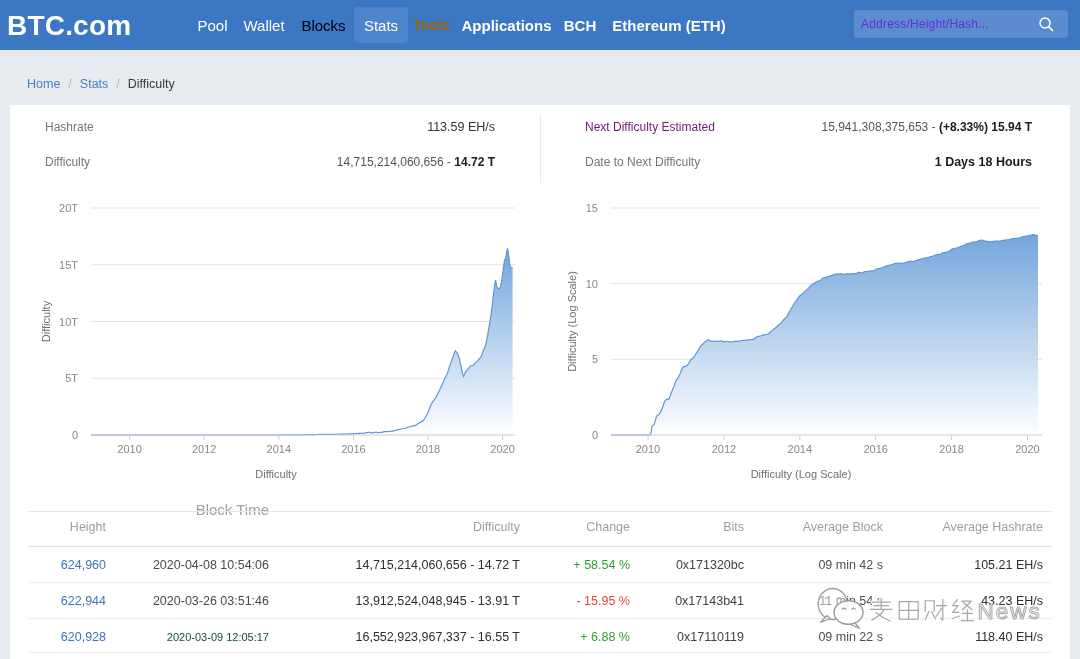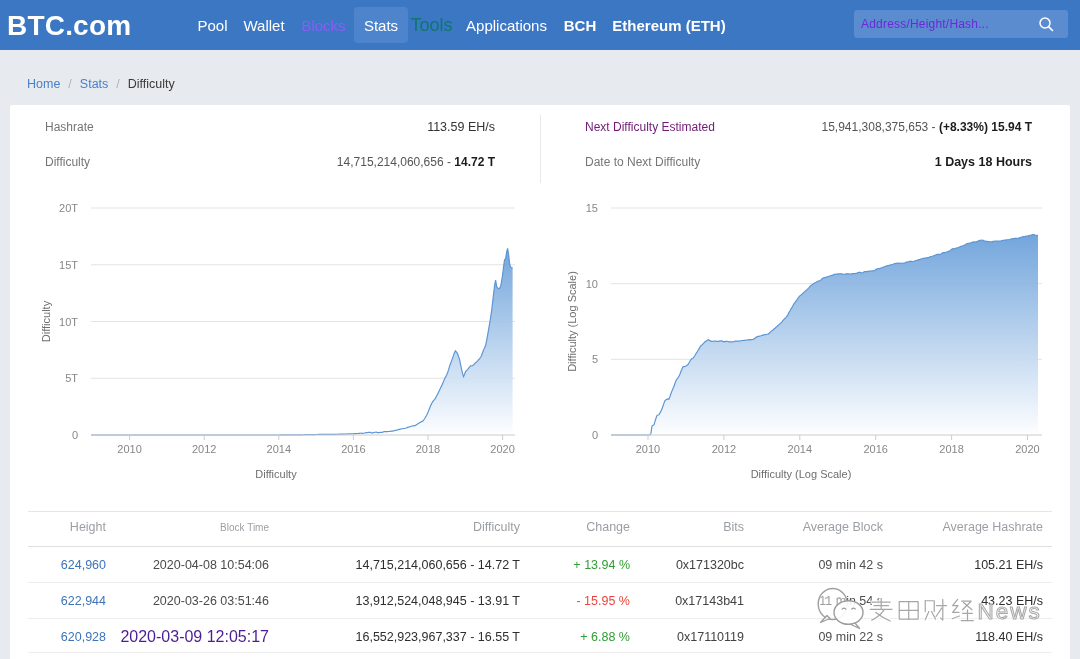--- a/index.html
+++ b/index.html
@@ -7,24 +7,24 @@
 .abs{position:absolute;white-space:nowrap}
 </style></head>
 <body>
 <div id="page">
 
 <div class="abs" style="left:0;top:0;width:1080px;height:50px;background:#3b77c3"></div>
 <div class="abs" style="left:354px;top:7px;width:54px;height:36px;background:#4d84cc;border-radius:4px"></div>
 <div class="abs" style="left:7px;top:26px;transform:translateY(-50%);font-size:28px;font-weight:700;color:#fff;letter-spacing:0.2px">BTC.com</div>
 <span style="position:absolute;left:212.5px;top:25px;transform:translate(-50%,-50%);font-size:15px;font-weight:400;color:#fff;white-space:nowrap">Pool</span>
     <span style="position:absolute;left:264px;top:25px;transform:translate(-50%,-50%);font-size:15px;font-weight:400;color:#fff;white-space:nowrap">Wallet</span>
-    <span style="position:absolute;left:323.5px;top:25px;transform:translate(-50%,-50%);font-size:15px;font-weight:400;color:#8b5cf6;white-space:nowrap">Blocks</span>
+    <span style="position:absolute;left:323.5px;top:25px;transform:translate(-50%,-50%);font-size:15px;font-weight:400;color:#000000;white-space:nowrap">Blocks</span>
     <span style="position:absolute;left:381px;top:25px;transform:translate(-50%,-50%);font-size:15px;font-weight:400;color:#fff;white-space:nowrap">Stats</span>
-    <span style="position:absolute;left:431.5px;top:25px;transform:translate(-50%,-50%);font-size:18px;font-weight:400;color:#0f766e;white-space:nowrap">Tools</span>
-    <span style="position:absolute;left:506.5px;top:25px;transform:translate(-50%,-50%);font-size:15px;font-weight:400;color:#fff;white-space:nowrap">Applications</span>
+    <span style="position:absolute;left:431.5px;top:25px;transform:translate(-50%,-50%);font-size:14px;font-weight:700;color:#a16207;white-space:nowrap">Tools</span>
+    <span style="position:absolute;left:506.5px;top:25px;transform:translate(-50%,-50%);font-size:15px;font-weight:700;color:#fff;white-space:nowrap">Applications</span>
     <span style="position:absolute;left:580px;top:25px;transform:translate(-50%,-50%);font-size:15px;font-weight:700;color:#fff;white-space:nowrap">BCH</span>
     <span style="position:absolute;left:669px;top:25px;transform:translate(-50%,-50%);font-size:15px;font-weight:700;color:#fff;white-space:nowrap">Ethereum (ETH)</span>
 <div class="abs" style="left:854px;top:10px;width:214px;height:28px;background:#5c8cd0;border-radius:3px"></div>
 <div class="abs" style="left:861px;top:24px;transform:translateY(-50%);font-size:12px;color:#6d28d9;letter-spacing:0.2px">Address/Height/Hash...</div>
 <svg class="abs" style="left:1037px;top:15px" width="19" height="19" viewBox="0 0 19 19">
       <circle cx="8" cy="8" r="5" fill="none" stroke="#fff" stroke-width="1.5"></circle>
       <line x1="11.8" y1="11.8" x2="15.5" y2="15.5" stroke="#fff" stroke-width="1.7" stroke-linecap="round"></line>
     </svg>
 
 <div class="abs" style="left:27px;top:84px;transform:translateY(-50%);font-size:12.5px;color:#b5b5b5">
@@ -100,42 +100,42 @@
       <line x1="611" y1="435" x2="1042" y2="435" stroke="#cccccc" stroke-width="1"></line>
       <line x1="648" y1="435" x2="648" y2="440" stroke="#cccccc" stroke-width="1"></line>
       <line x1="723.9" y1="435" x2="723.9" y2="440" stroke="#cccccc" stroke-width="1"></line>
       <line x1="799.8" y1="435" x2="799.8" y2="440" stroke="#cccccc" stroke-width="1"></line>
       <line x1="875.7" y1="435" x2="875.7" y2="440" stroke="#cccccc" stroke-width="1"></line>
       <line x1="951.6" y1="435" x2="951.6" y2="440" stroke="#cccccc" stroke-width="1"></line>
       <line x1="1027.5" y1="435" x2="1027.5" y2="440" stroke="#cccccc" stroke-width="1"></line>
 </svg>
 
 <div style="position:absolute;right:974px;top:527px;transform:translateY(-50%);white-space:nowrap;color:#9b9fa4;font-size:12.5px">Height</div>
-    <div style="position:absolute;right:811px;top:527px;transform:translateY(-50%);white-space:nowrap;color:#9b9fa4;font-size:10px">Block Time</div>
+    <div style="position:absolute;right:811px;top:509px;transform:translateY(-50%);white-space:nowrap;color:#9b9fa4;font-size:15px">Block Time</div>
     <div style="position:absolute;right:560px;top:527px;transform:translateY(-50%);white-space:nowrap;color:#9b9fa4;font-size:12.5px">Difficulty</div>
     <div style="position:absolute;right:450px;top:527px;transform:translateY(-50%);white-space:nowrap;color:#9b9fa4;font-size:12.5px">Change</div>
     <div style="position:absolute;right:336px;top:527px;transform:translateY(-50%);white-space:nowrap;color:#9b9fa4;font-size:12.5px">Bits</div>
     <div style="position:absolute;right:197px;top:527px;transform:translateY(-50%);white-space:nowrap;color:#9b9fa4;font-size:12.5px">Average Block</div>
     <div style="position:absolute;right:37px;top:527px;transform:translateY(-50%);white-space:nowrap;color:#9b9fa4;font-size:12.5px">Average Hashrate</div>
     <div style="position:absolute;right:974px;top:565px;transform:translateY(-50%);white-space:nowrap;color:#3d74b8;font-size:12.5px;font-weight:500">624,960</div>
     <div style="position:absolute;right:811px;top:565px;transform:translateY(-50%);white-space:nowrap;color:#4a4a4a;font-size:12.5px">2020-04-08 10:54:06</div>
     <div style="position:absolute;right:560px;top:565px;transform:translateY(-50%);white-space:nowrap;color:#2e2e2e;font-size:12.5px;font-weight:500">14,715,214,060,656 - 14.72 T</div>
-    <div style="position:absolute;right:450px;top:565px;transform:translateY(-50%);white-space:nowrap;color:#2f9e33;font-size:12.5px;font-weight:500">+ 13.94 %</div>
+    <div style="position:absolute;right:450px;top:565px;transform:translateY(-50%);white-space:nowrap;color:#2f9e33;font-size:12.5px;font-weight:500">+ 58.54 %</div>
     <div style="position:absolute;right:336px;top:565px;transform:translateY(-50%);white-space:nowrap;color:#424242;font-size:12.5px">0x171320bc</div>
     <div style="position:absolute;right:197px;top:565px;transform:translateY(-50%);white-space:nowrap;color:#4f4f4f;font-size:12.5px">09 min 42 s</div>
     <div style="position:absolute;right:37px;top:565px;transform:translateY(-50%);white-space:nowrap;color:#2e2e2e;font-size:12.5px;font-weight:500">105.21 EH/s</div>
     <div style="position:absolute;right:974px;top:600.5px;transform:translateY(-50%);white-space:nowrap;color:#3d74b8;font-size:12.5px;font-weight:500">622,944</div>
     <div style="position:absolute;right:811px;top:600.5px;transform:translateY(-50%);white-space:nowrap;color:#4a4a4a;font-size:12.5px">2020-03-26 03:51:46</div>
     <div style="position:absolute;right:560px;top:600.5px;transform:translateY(-50%);white-space:nowrap;color:#2e2e2e;font-size:12.5px;font-weight:500">13,912,524,048,945 - 13.91 T</div>
     <div style="position:absolute;right:450px;top:600.5px;transform:translateY(-50%);white-space:nowrap;color:#ef453e;font-size:12.5px;font-weight:500">- 15.95 %</div>
     <div style="position:absolute;right:336px;top:600.5px;transform:translateY(-50%);white-space:nowrap;color:#424242;font-size:12.5px">0x17143b41</div>
     <div style="position:absolute;right:197px;top:600.5px;transform:translateY(-50%);white-space:nowrap;color:#4f4f4f;font-size:12.5px">11 min 54 s</div>
     <div style="position:absolute;right:37px;top:600.5px;transform:translateY(-50%);white-space:nowrap;color:#2e2e2e;font-size:12.5px;font-weight:500">43.23 EH/s</div>
     <div style="position:absolute;right:974px;top:636.5px;transform:translateY(-50%);white-space:nowrap;color:#3d74b8;font-size:12.5px;font-weight:500">620,928</div>
-    <div style="position:absolute;right:811px;top:636.5px;transform:translateY(-50%);white-space:nowrap;color:#4c1d95;font-size:16px">2020-03-09 12:05:17</div>
+    <div style="position:absolute;right:811px;top:636.5px;transform:translateY(-50%);white-space:nowrap;color:#14532d;font-size:11px">2020-03-09 12:05:17</div>
     <div style="position:absolute;right:560px;top:636.5px;transform:translateY(-50%);white-space:nowrap;color:#2e2e2e;font-size:12.5px;font-weight:500">16,552,923,967,337 - 16.55 T</div>
     <div style="position:absolute;right:450px;top:636.5px;transform:translateY(-50%);white-space:nowrap;color:#2f9e33;font-size:12.5px;font-weight:500">+ 6.88 %</div>
     <div style="position:absolute;right:336px;top:636.5px;transform:translateY(-50%);white-space:nowrap;color:#424242;font-size:12.5px">0x17110119</div>
     <div style="position:absolute;right:197px;top:636.5px;transform:translateY(-50%);white-space:nowrap;color:#4f4f4f;font-size:12.5px">09 min 22 s</div>
     <div style="position:absolute;right:37px;top:636.5px;transform:translateY(-50%);white-space:nowrap;color:#2e2e2e;font-size:12.5px;font-weight:500">118.40 EH/s</div>
     <div style="position:absolute;left:28px;top:510.5px;width:1024px;height:1px;background:#e6e6e6"></div>
     <div style="position:absolute;left:28px;top:546px;width:1024px;height:1px;background:#e0e0e0"></div>
     <div style="position:absolute;left:28px;top:582px;width:1024px;height:1px;background:#ededed"></div>
     <div style="position:absolute;left:28px;top:617.5px;width:1024px;height:1px;background:#ededed"></div>
     <div style="position:absolute;left:28px;top:652.2px;width:1024px;height:1px;background:#ededed"></div>

